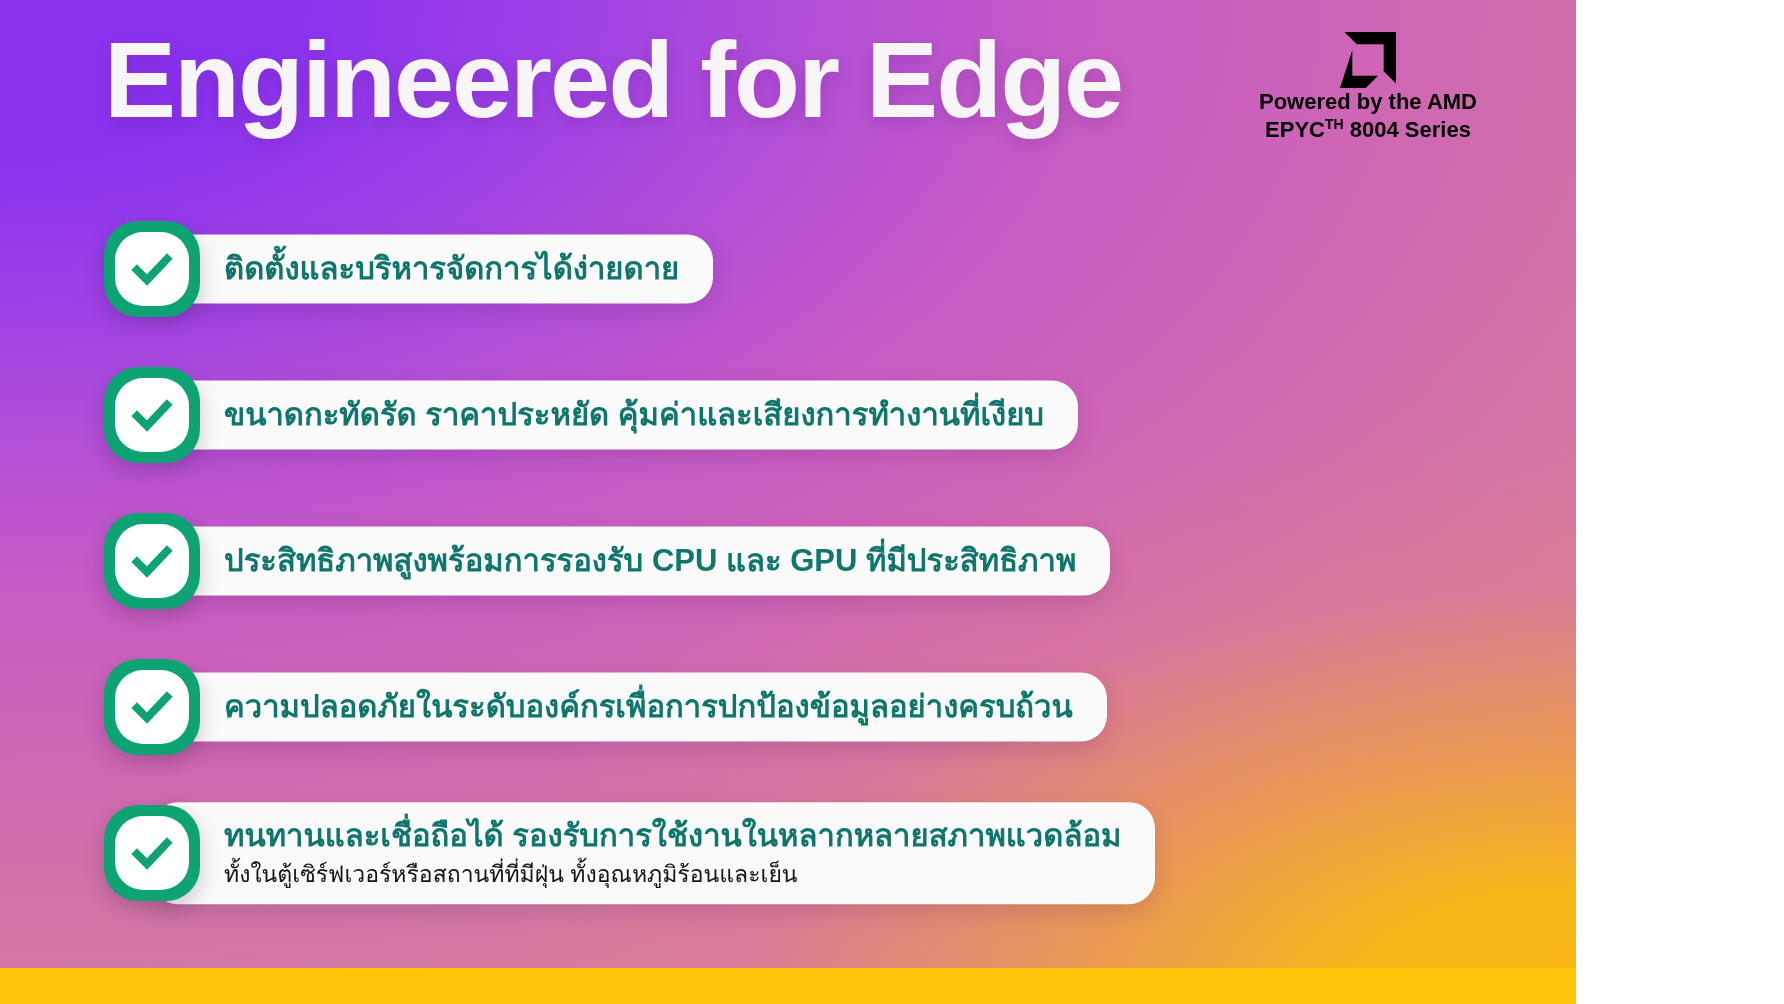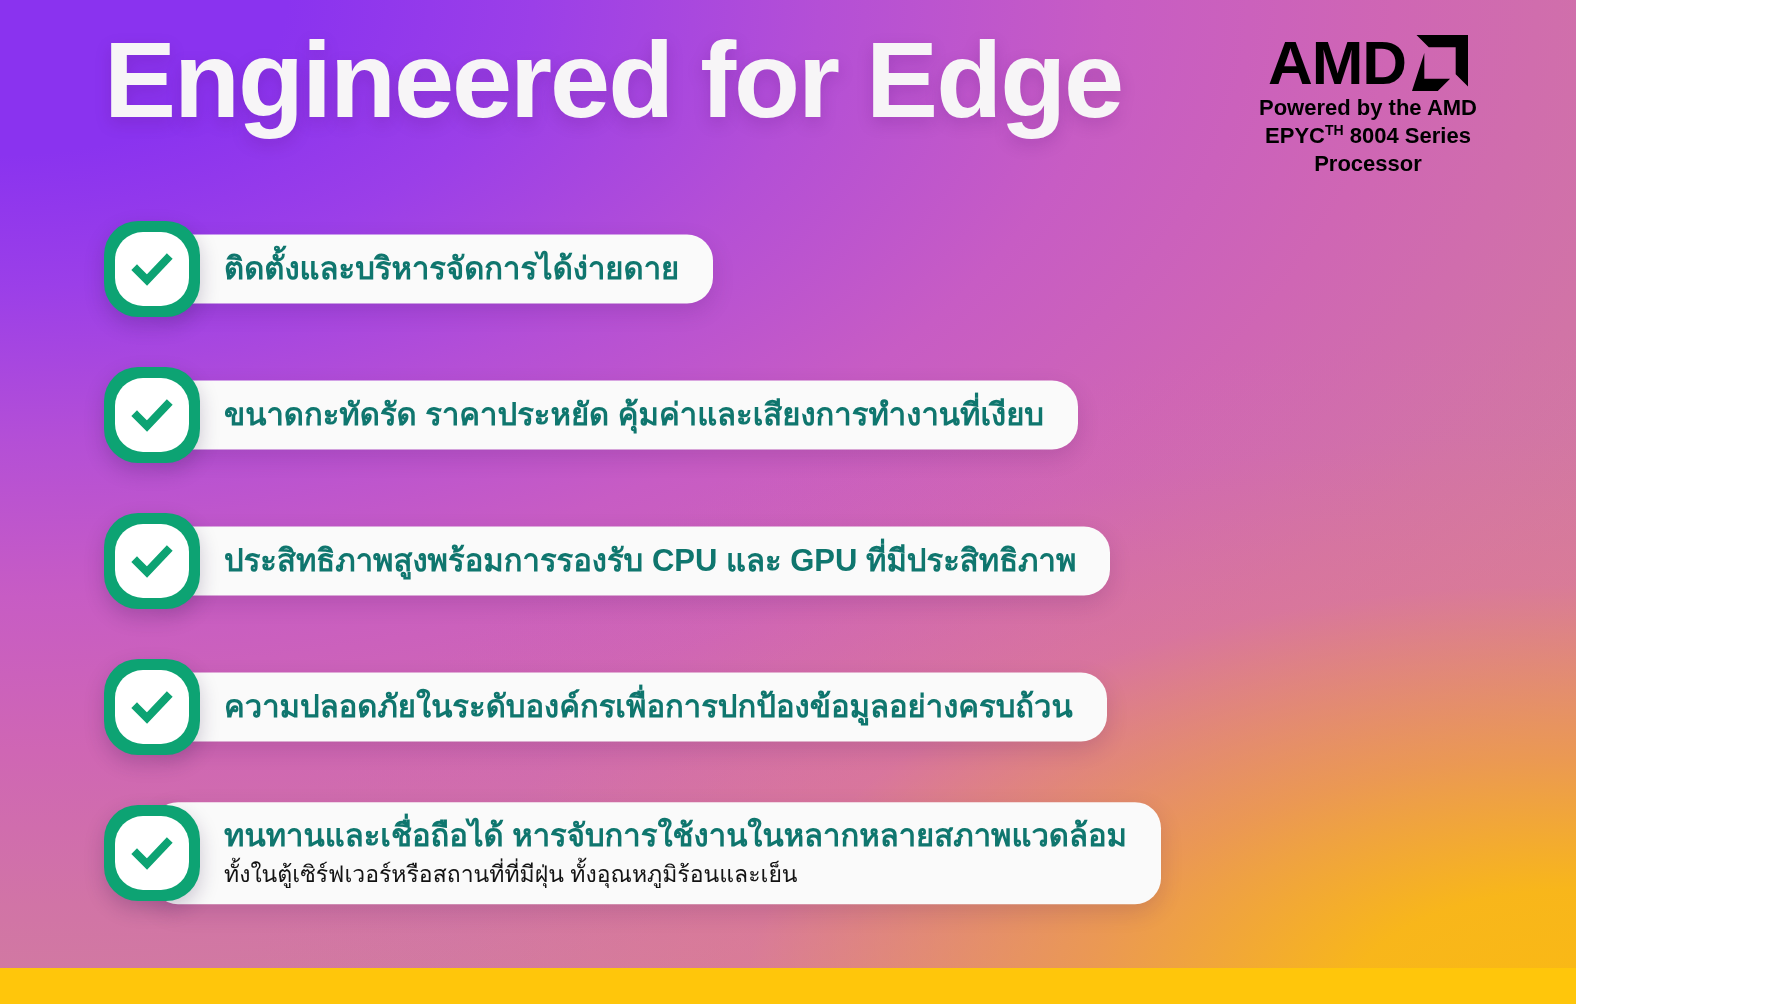--- a/index.html
+++ b/index.html
@@ -154,30 +154,28 @@
 </style>
 </head>
 <body>
 
 <div class="slide">
 
   <div class="headline">Engineered for Edge</div>
 
   <div class="amd-block">
     <div class="amd-logo">
-      <span class="amd-word">AMD</span>
       <svg class="amd-mark" viewBox="0 0 100 100">
         <path d="M8 0 H100 V92 L78 70 V22 H30 Z" fill="#000"></path>
         <path d="M0 100 H46 L68 78 H22 V32 Z" fill="#000"></path>
       </svg>
     </div>
     <div class="amd-sub">
       <div>Powered by the AMD</div>
       <div><span>EPYC</span><sup>TH</sup><span> 8004 Series</span></div>
-      <div>Processor</div>
     </div>
   </div>
 
   <div class="rows">
 
     <div class="row">
       <div class="badge">
         <div class="badge-inner">
           <svg width="44" height="44" viewBox="0 0 44 44">
             <path d="M7 23 L17 33 L37 12" fill="none" stroke="#0da373" stroke-width="8" stroke-linecap="square" stroke-linejoin="miter"></path>
@@ -230,21 +228,21 @@
 
     <div class="row">
       <div class="badge">
         <div class="badge-inner">
           <svg width="44" height="44" viewBox="0 0 44 44">
             <path d="M7 23 L17 33 L37 12" fill="none" stroke="#0da373" stroke-width="8" stroke-linecap="square" stroke-linejoin="miter"></path>
           </svg>
         </div>
       </div>
       <div class="pill">
-        <div class="pill-title">ทนทานและเชื่อถือได้ หารจับการใช้งานในหลากหลายสภาพแวดล้อม</div>
+        <div class="pill-title">ทนทานและเชื่อถือได้ รองรับการใช้งานในหลากหลายสภาพแวดล้อม</div>
         <div class="pill-sub">ทั้งในตู้เซิร์ฟเวอร์หรือสถานที่ที่มีฝุ่น ทั้งอุณหภูมิร้อนและเย็น</div>
       </div>
     </div>
 
   </div>
 
   <div class="bottom-bar"></div>
 </div>
 
 </body></html>

